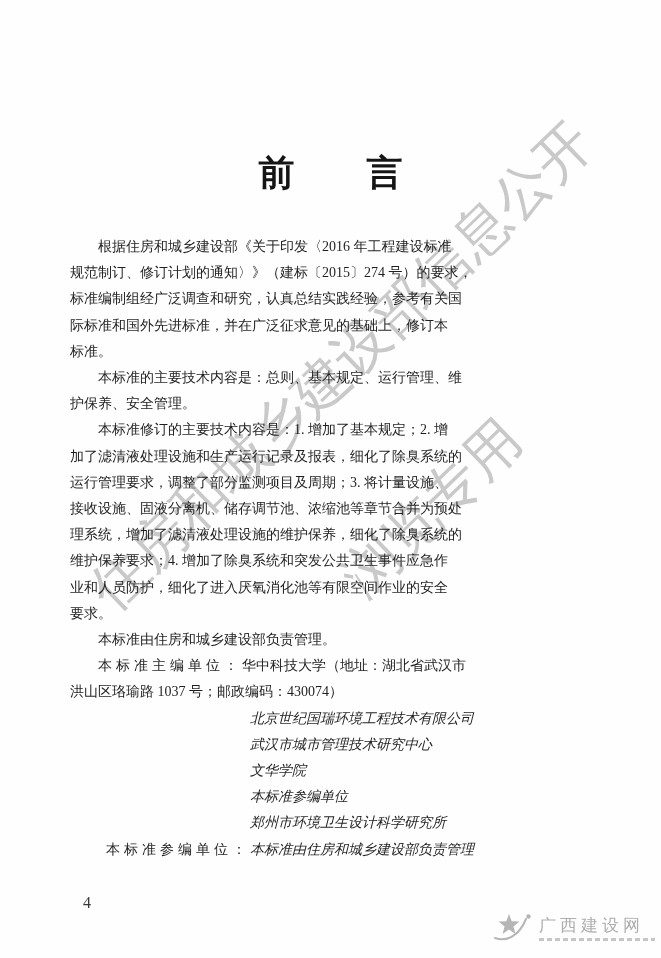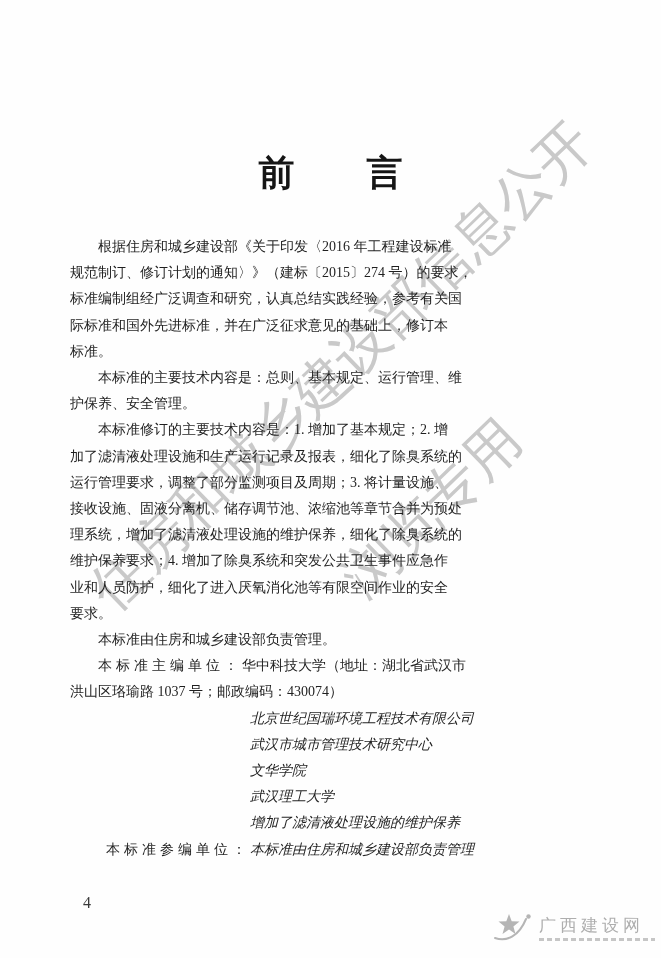--- a/index.html
+++ b/index.html
@@ -114,22 +114,22 @@
 
     <p><span class="label-spaced">本标准主编单位：</span><span>华中科技大学（地址：湖北省武汉市
 洪山区珞瑜路 1037 号；邮政编码：430074）</span></p>
 
     <div class="hang">
       <span class="label-spaced hang-label">本标准参编单位：</span>
       <div class="orgs">
         <div>北京世纪国瑞环境工程技术有限公司</div>
         <div>武汉市城市管理技术研究中心</div>
         <div>文华学院</div>
-        <div>武汉理工大学</div>
-        <div>增加了滤清液处理设施的维护保养</div>
+        <div>本标准参编单位</div>
+        <div>郑州市环境卫生设计科学研究所</div>
         <div>本标准由住房和城乡建设部负责管理</div>
       </div>
     </div>
   </div>
 
   <div class="pageno">4</div>
 
   <div class="logo">
     <span>
       <svg width="40" height="34" viewBox="0 0 40 34" aria-hidden="true">

